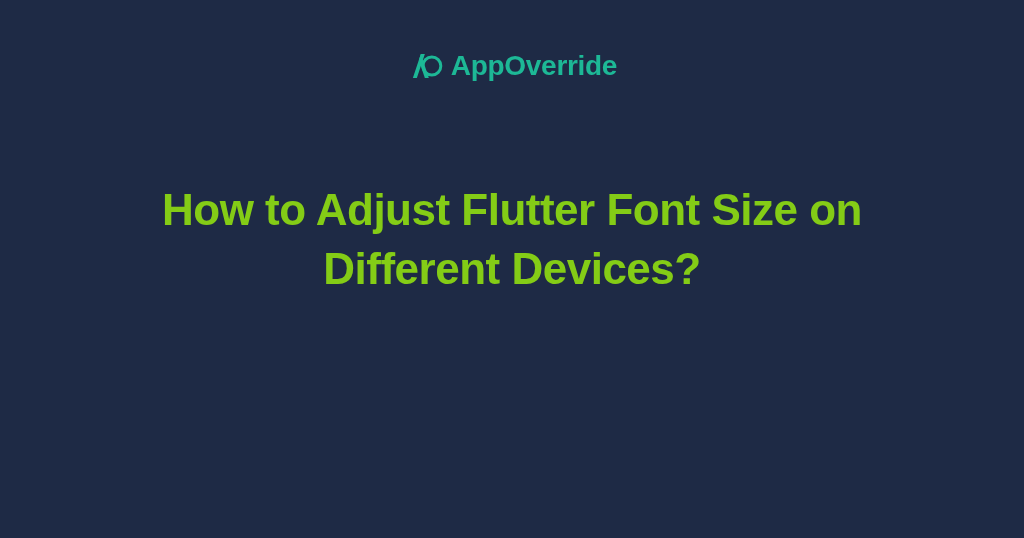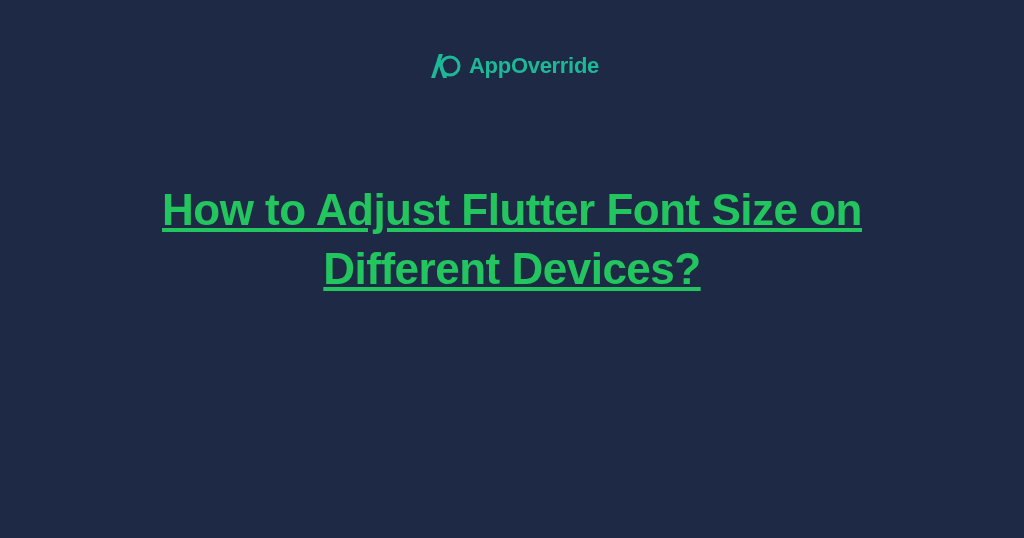--- a/index.html
+++ b/index.html
@@ -26,37 +26,36 @@
     }
     .logo-mark {
       width: 36px;
       height: 36px;
       display: flex;
       align-items: center;
       justify-content: center;
     }
     .logo-text {
       color: #1db896;
-      font-size: 22px;
+      font-size: 28px;
       font-weight: 600;
       letter-spacing: -0.3px;
     }
     .headline {
       position: absolute;
       top: 180px;
       left: 50%;
       transform: translateX(-50%);
       width: 720px;
-      color: #22c55e;
+      color: #84cc16;
       font-size: 44px;
       font-weight: 700;
       line-height: 1.35;
       text-align: center;
       letter-spacing: -0.5px;
-      text-decoration: underline;
     }
   </style>
 </head>
 <body>
 
 <div class="logo-container">
   <span class="logo-mark">
     <svg width="36" height="36" viewBox="0 0 36 36" fill="none">
       <path d="M 6 30 L 14 6 L 18 6 L 10 30 Z" fill="#1db896"></path>
       <path d="M 14 6 L 22 30 L 18 30 L 12 12 Z" fill="#1db896"></path>

